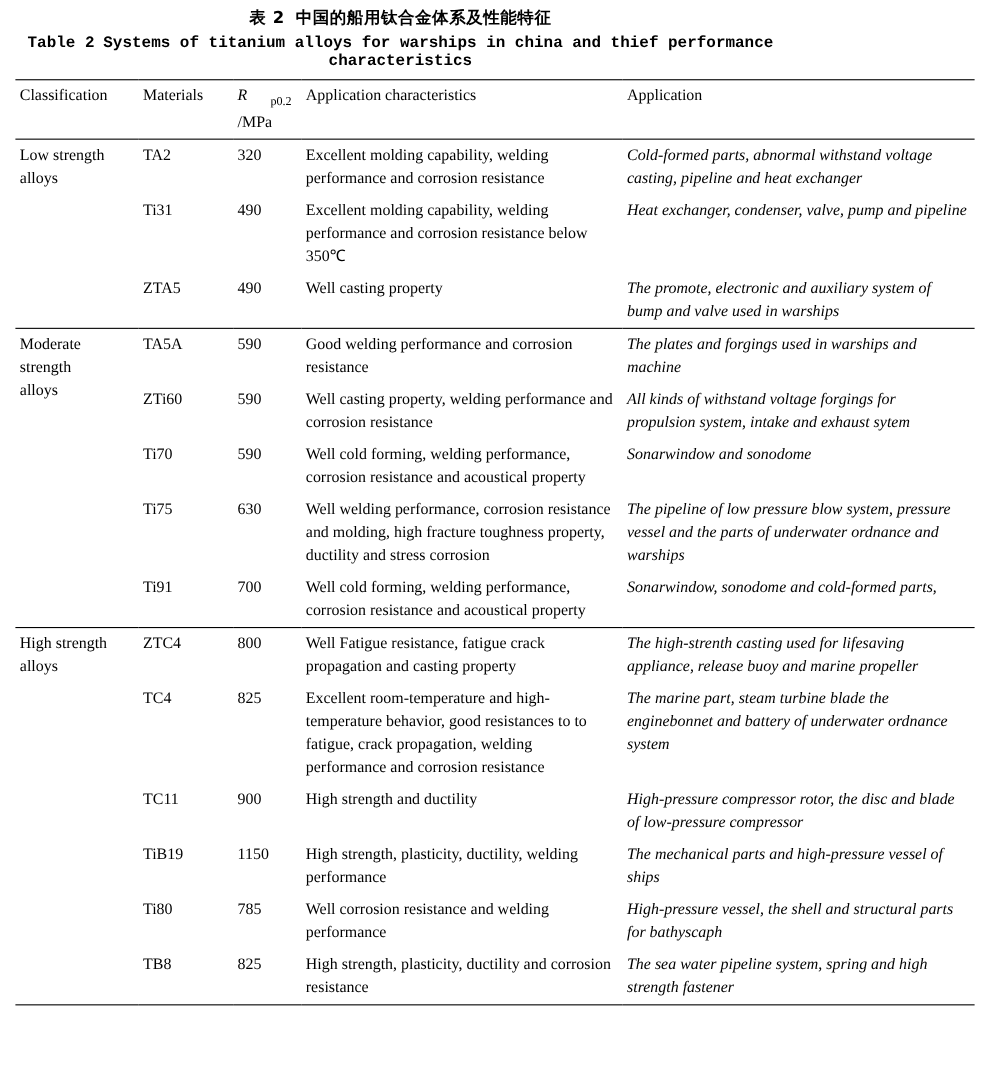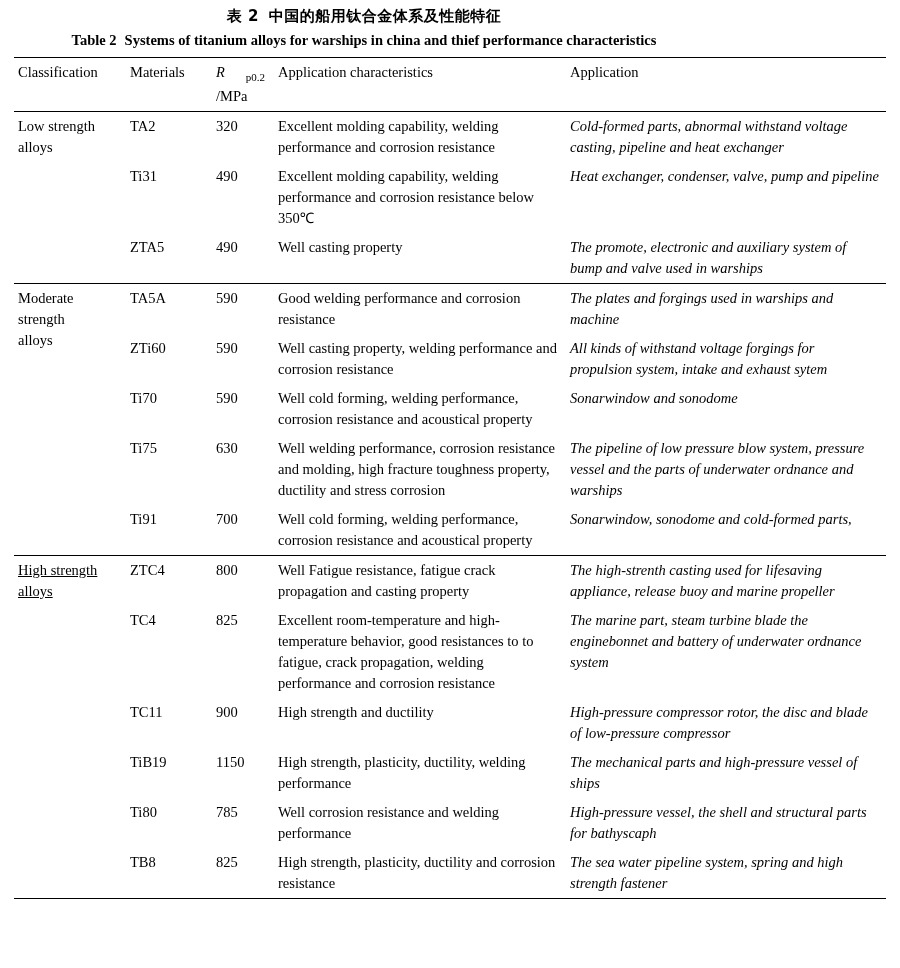--- a/index.html
+++ b/index.html
@@ -23,21 +23,21 @@
     font-size: 15px;
     font-family: "DejaVu Sans", sans-serif;
     font-weight: bold;
     letter-spacing: 0.5px;
     padding: 7px 0 2px 0;
   }
   .title-cn .label { margin-right: 10px; }
   .title-en {
     text-align: center;
     font-size: 14.5px;
-    font-family: Liberation Serif, serif;
+    font-family: Liberation Mono, monospace;
     font-weight: bold;
     padding: 4px 0 8px 0;
   }
   .title-en .label { margin-right: 8px; }
 
   table.tbl {
     border-collapse: collapse;
     width: 872px;
     table-layout: fixed;
   }
@@ -164,21 +164,21 @@
           <td class="cell-app">The pipeline of low pressure blow system, pressure vessel and the parts of underwater ordnance and warships</td>
         </tr>
         <tr>
           <td class="cell-mat">Ti91</td>
           <td class="cell-rp">700</td>
           <td class="cell-perf">Well cold forming, welding performance, corrosion resistance and acoustical property</td>
           <td class="cell-app">Sonarwindow, sonodome and cold-formed parts,</td>
         </tr>
         <tr class="rule-group">
           <td class="cell-class" rowspan="6">
-            <div style="padding-top: 0px; text-decoration: underline;">
+            <div style="padding-top: 0px;">
               <div>High strength</div>
               <div>alloys</div>
             </div>
           </td>
           <td class="cell-mat">ZTC4</td>
           <td class="cell-rp">800</td>
           <td class="cell-perf">Well Fatigue resistance, fatigue crack propagation and casting property</td>
           <td class="cell-app">The high-strenth casting used for lifesaving appliance, release buoy and marine propeller</td>
         </tr>
         <tr>

